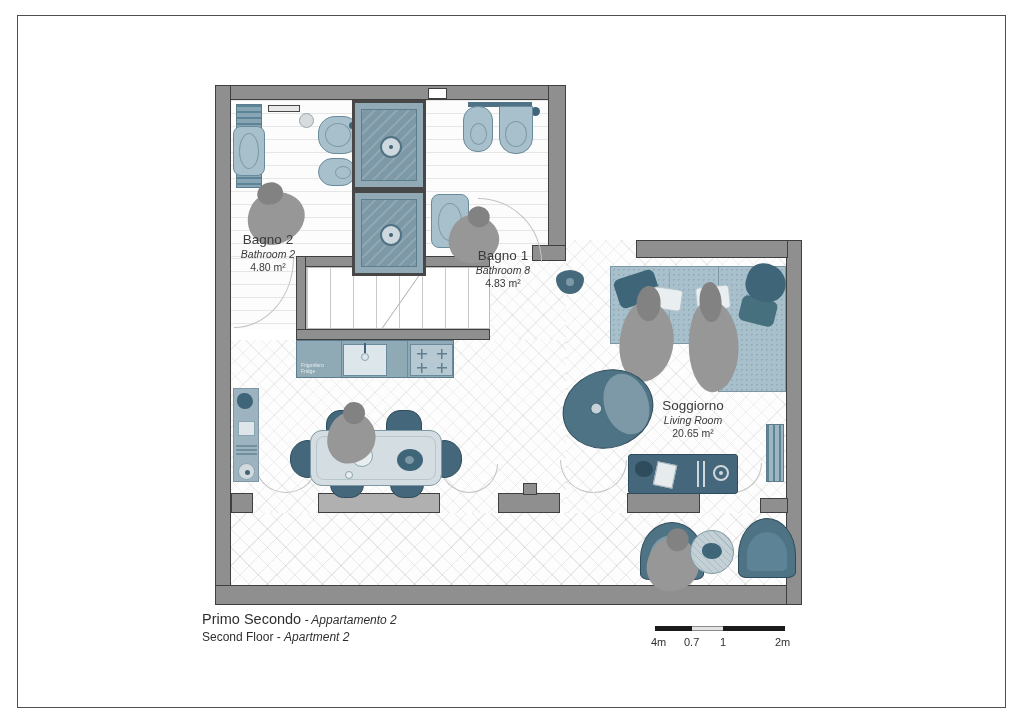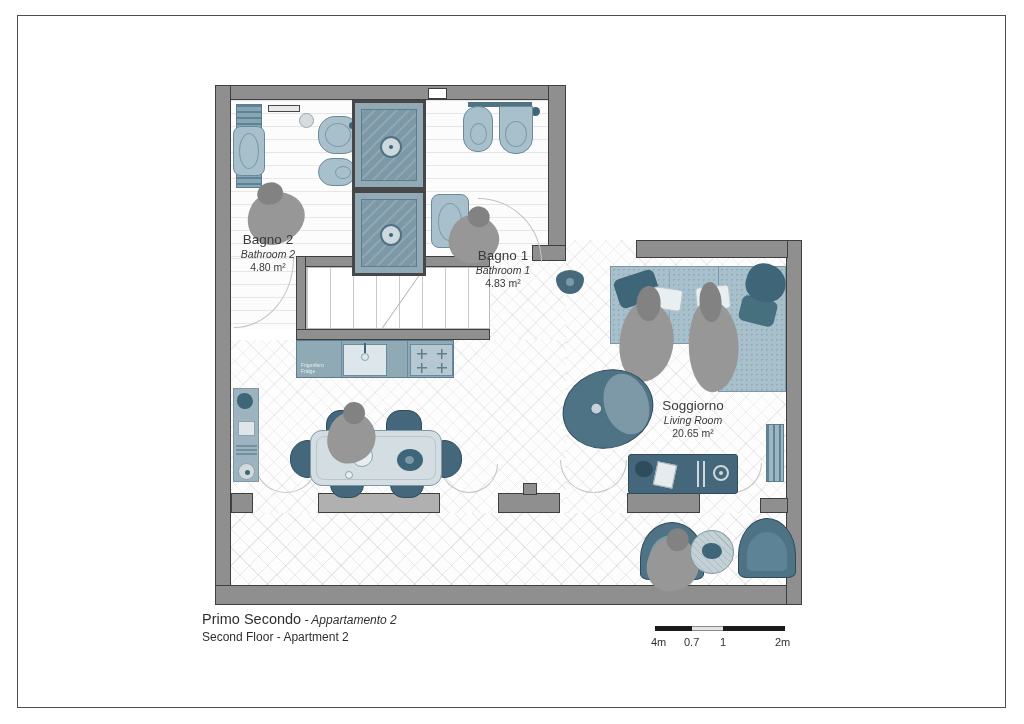--- a/index.html
+++ b/index.html
@@ -53,21 +53,21 @@
                      linear-gradient(#5f7f8f,#5f7f8f) center/10px 1.5px no-repeat;}
   
   .roomlabel{position:absolute;width:100px;text-align:center;color:#3a3a3a;line-height:1.2;}
   .rl-name{font-size:13.5px;}
   .rl-en{font-size:10.5px;font-style:italic;}
   .rl-area{font-size:10.5px;}
   .tinytxt{position:absolute;font-size:5px;line-height:1.25;color:#e7eef1;}
   .title-l1{position:absolute;left:202px;top:611px;font-size:14.5px;color:#2f2f2f;}
   .title-l1 .it{font-size:12px;font-style:italic;}
   .title-l2{position:absolute;left:202px;top:630px;font-size:12px;color:#2f2f2f;}
-  .title-l2 .it{}
+  .title-l2 .it{font-style:italic;}
   .sb-label{position:absolute;top:10px;font-size:11px;color:#2f2f2f;}
   .chair-dome{background:#4e7385;border:1.5px solid #2f4c5c;border-radius:50% 50% 14% 14%/62% 62% 10% 10%;}
   .chair-dome .inner{position:absolute;left:14%;right:14%;top:22%;bottom:10%;
     background:#7d99a7;border-radius:50% 50% 12% 12%/58% 58% 10% 10%;}
 </style>
 </head>
 <body>
 
 <div class="page">
   <div class="abs frame" style="left:17px;top:15px;width:989px;height:693px;"></div>
@@ -259,21 +259,21 @@
     <div class="inner" style="background:#5d8396;"></div>
   </div>
 
   <div class="roomlabel" style="left:218px;top:232px;">
     <div class="rl-name">Bagno 2</div>
     <div class="rl-en">Bathroom 2</div>
     <div class="rl-area">4.80 m²</div>
   </div>
   <div class="roomlabel" style="left:453px;top:232px;margin-top:16px;">
     <div class="rl-name">Bagno 1</div>
-    <div class="rl-en">Bathroom 1</div>
+    <div class="rl-en">Bathroom 8</div>
     <div class="rl-area">4.83 m²</div>
   </div>
   <div class="roomlabel" style="left:643px;top:398px;">
     <div class="rl-name">Soggiorno</div>
     <div class="rl-en">Living Room</div>
     <div class="rl-area">20.65 m²</div>
   </div>
 
   <div class="title-l1">
     <span>Primo Secondo</span><span class="it"> - Appartamento 2</span>

